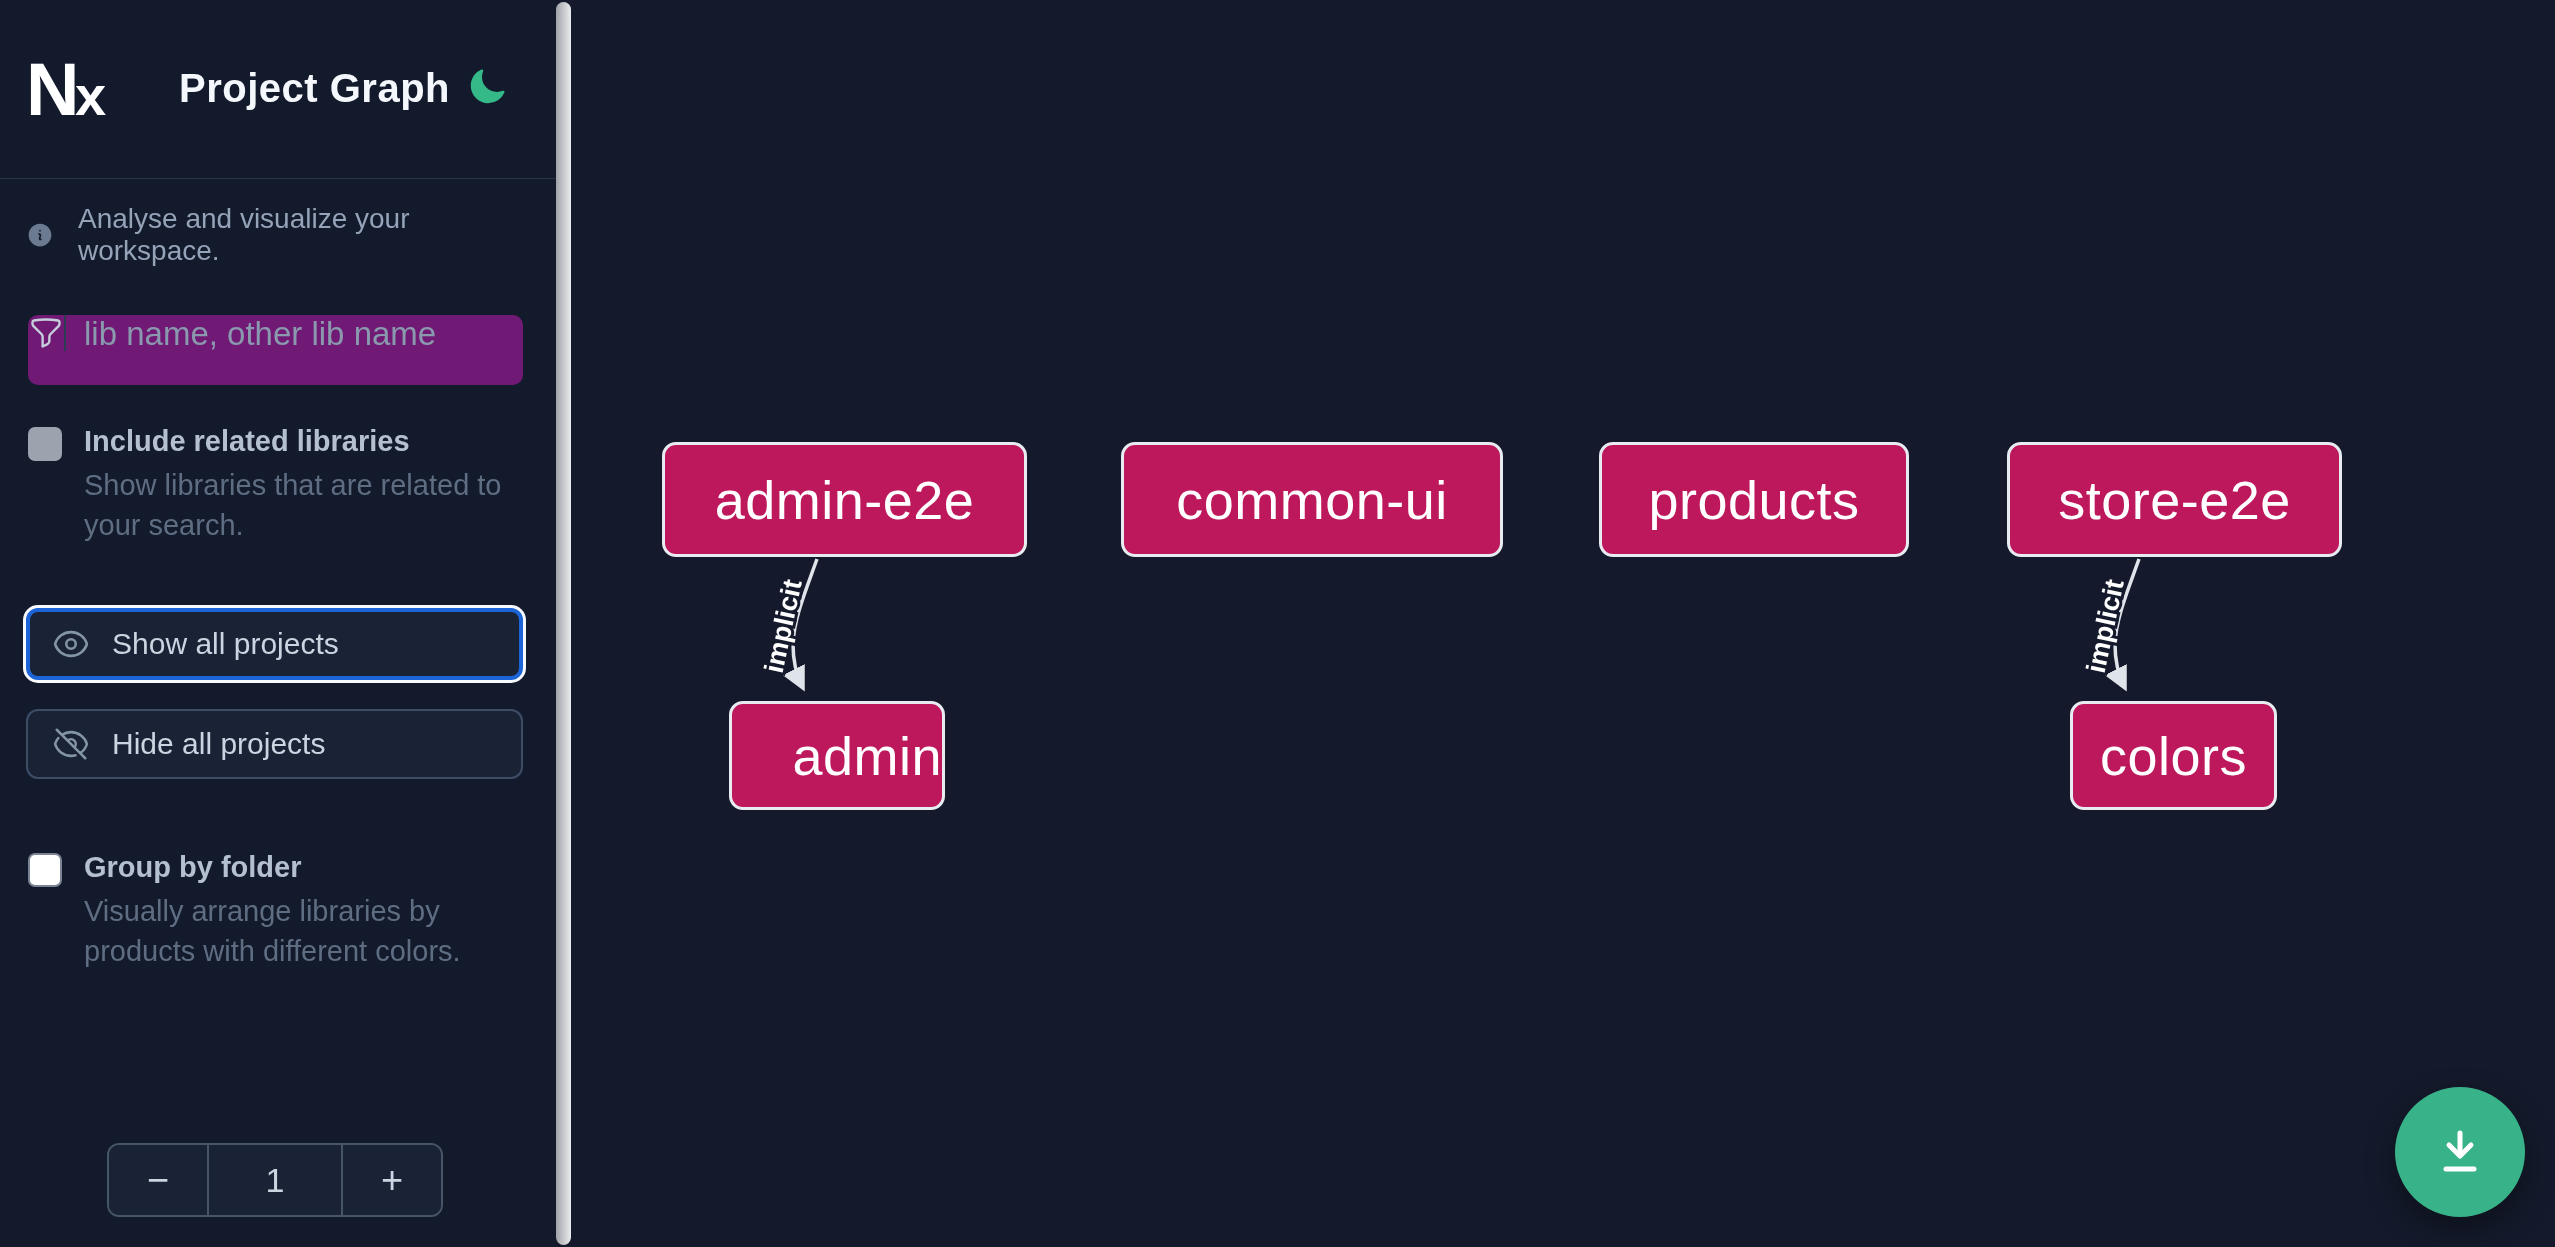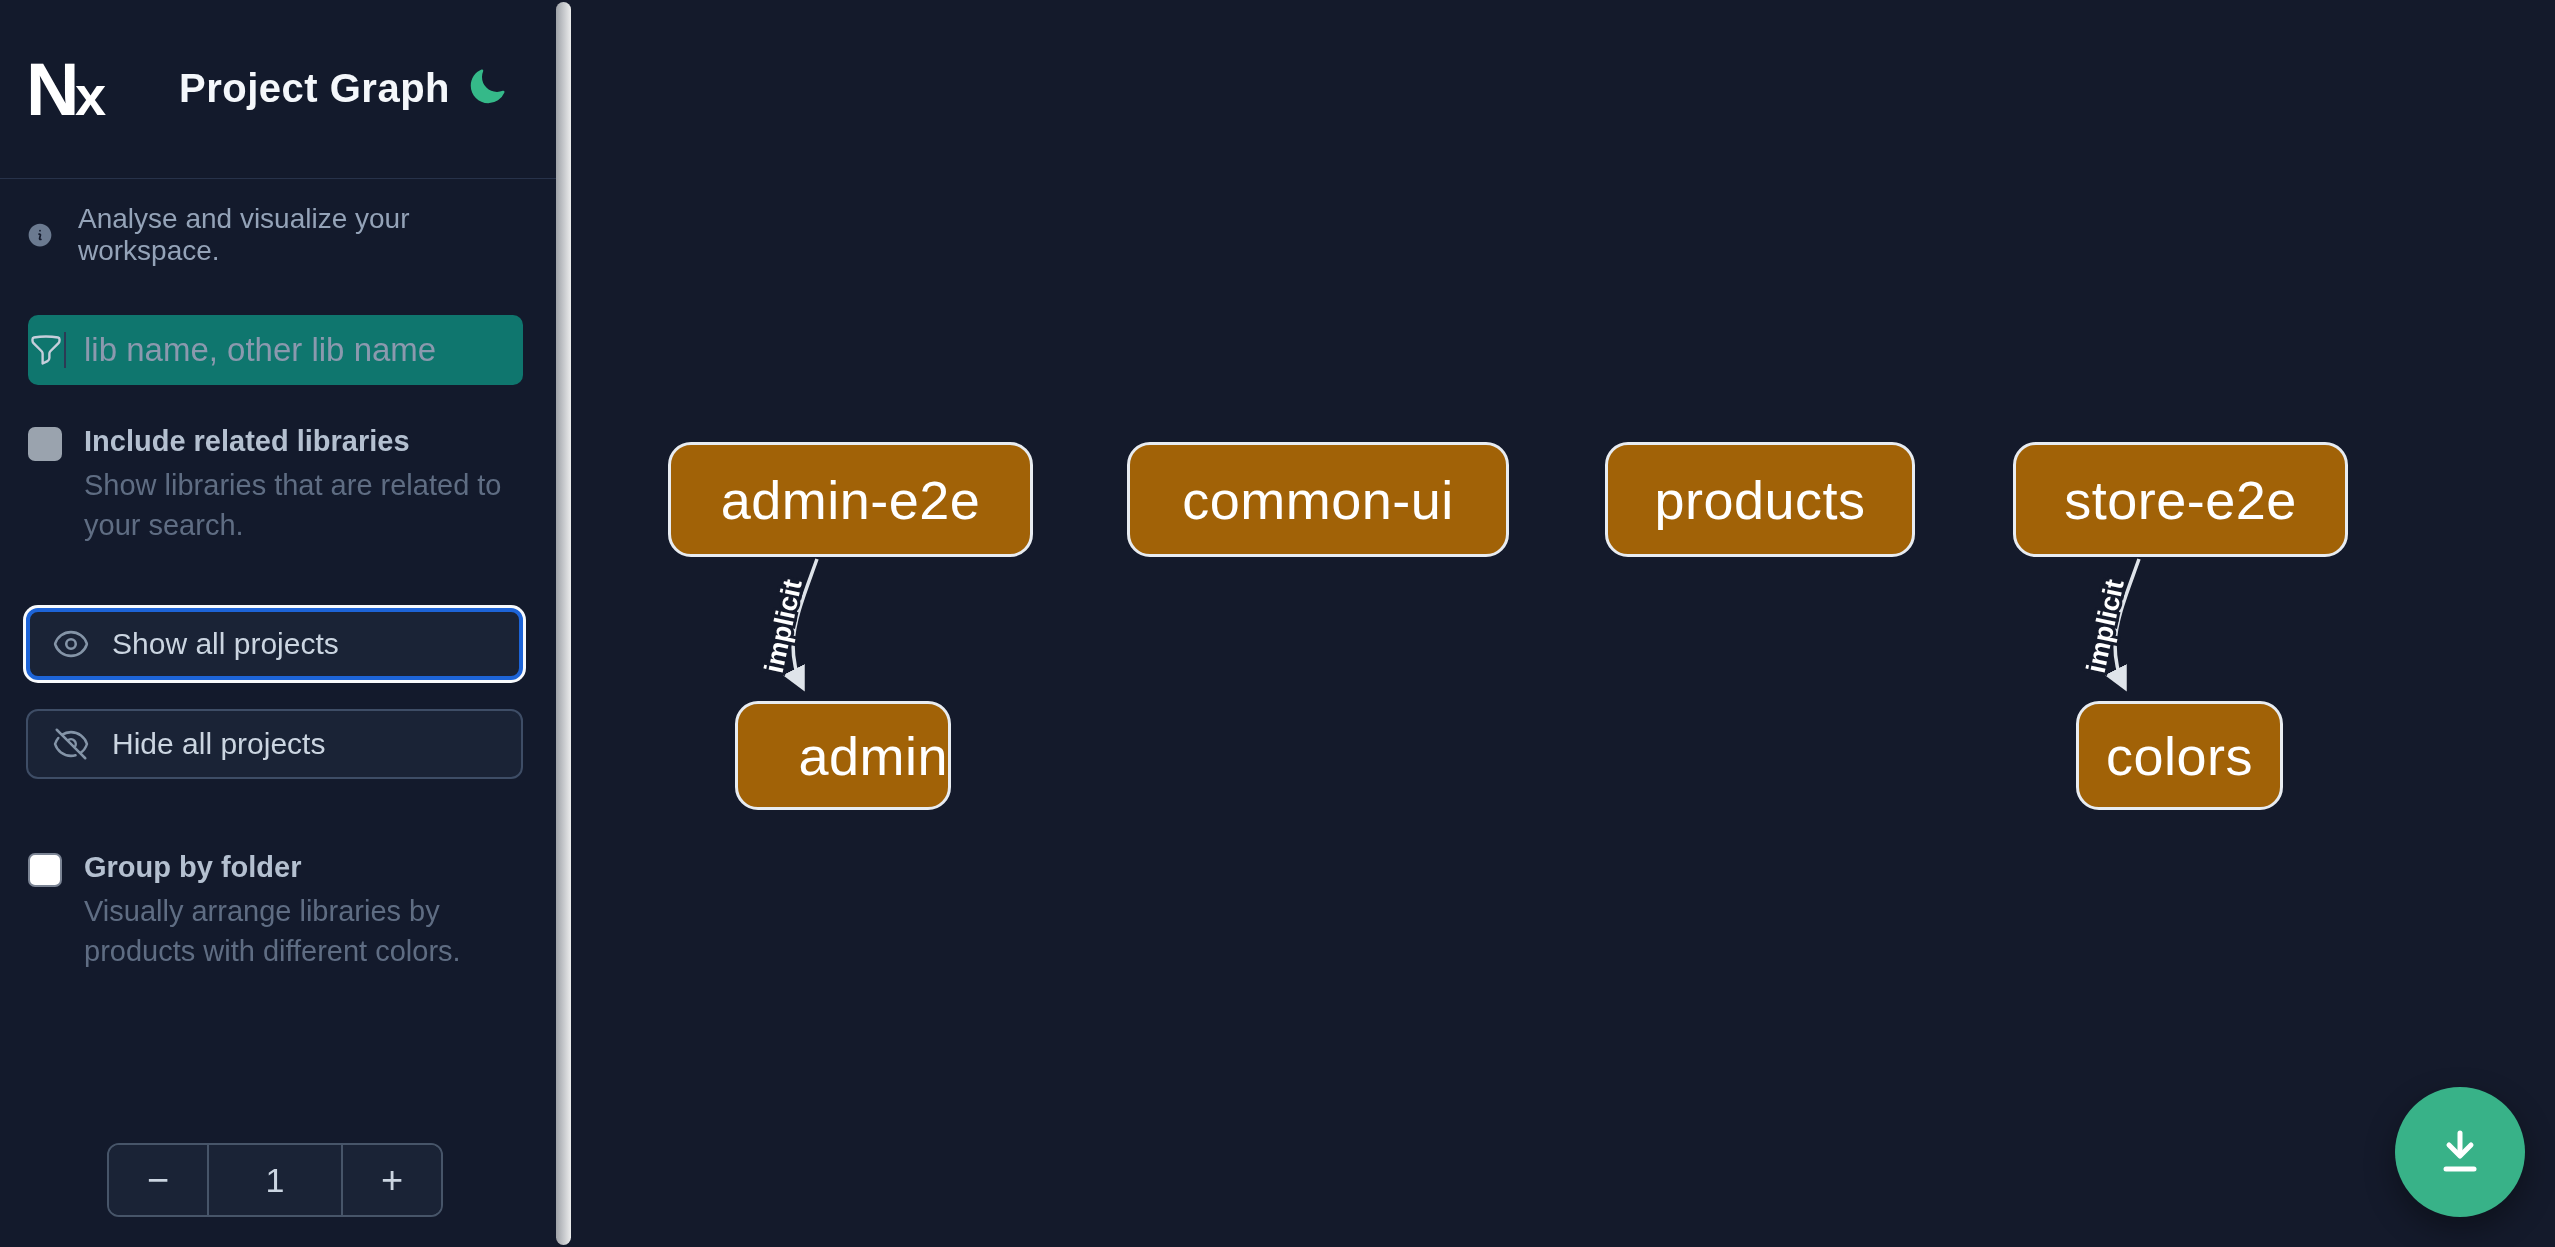--- a/index.html
+++ b/index.html
@@ -11,22 +11,22 @@
   .sidebar-header{position:absolute;left:0;top:0;width:556px;height:178px;}
   .header-divider{position:absolute;left:0;top:178px;width:556px;height:1px;background:#27324a;}
   .nx-logo{position:absolute;left:26px;top:58px;}
   .app-title{position:absolute;left:179px;top:66px;font-size:40px;font-weight:600;color:#f4f7fb;letter-spacing:.5px;}
   .theme-btn{position:absolute;left:463px;top:64px;width:48px;height:48px;background:none;border:none;padding:0;cursor:pointer;}
 
   .tagline-row{position:absolute;left:26px;top:203px;display:flex;align-items:center;}
   .info-icon{width:28px;height:28px;flex:0 0 auto;}
   .tagline{margin-left:24px;font-size:28px;color:#94a3b8;}
 
-  .filter-box{position:absolute;left:28px;top:315px;width:495px;height:70px;background:#0f766e;
-              border-radius:10px;display:flex;align-items:center;overflow:hidden;}
+  .filter-box{position:absolute;left:28px;top:315px;width:495px;height:70px;background:#701a75;
+              border-radius:10px;display:flex;align-items:flex-start;overflow:hidden;}
   .filter-icon-cell{width:66px;display:flex;align-items:center;justify-content:center;border-right:2px solid #2c3a54;}
   .filter-input{flex:1;background:transparent;border:none;outline:none;color:#cbd5e1;
                 font-size:33px;padding:0 18px;font-family:"Liberation Sans",sans-serif;}
   .filter-input::placeholder{color:#8b99ae;opacity:1;}
 
   .opt-group{position:absolute;left:28px;width:500px;}
   .checkbox{position:absolute;left:0;top:2px;width:34px;height:34px;border-radius:7px;}
   .checkbox.gray{background:#9aa3ae;}
   .checkbox.white{background:#ffffff;border:2px solid #7b8494;width:30px;height:30px;}
   .checkbox.green{background:#3cba8c;display:flex;align-items:center;justify-content:center;}
@@ -47,23 +47,23 @@
   .stepper .step-btn.plus{border-left:2px solid #475569;}
   .stepper .step-value{flex:1;background:#1a2336;color:#cbd5e1;font-size:34px;display:flex;
            align-items:center;justify-content:center;}
 
   .sidebar-scrollbar{position:absolute;left:556px;top:2px;width:15px;height:1243px;border-radius:8px;
            background:linear-gradient(90deg,#9ea2a8 0%,#c9cbce 55%,#eceded 100%);cursor:pointer;}
 
   
   .canvas{position:absolute;left:571px;top:0;width:1984px;height:1247px;background:#141a2b;}
   .edges-svg{position:absolute;left:0;top:0;width:2555px;height:1247px;pointer-events:none;}
-  .graph-node{position:absolute;box-sizing:border-box;background:#a16207;border:3px solid #e8ecf1;
-              border-radius:23px;display:flex;align-items:center;justify-content:center;
-              color:#ffffff;font-size:54px;letter-spacing:.5px;cursor:pointer;margin-left:6px;}
+  .graph-node{position:absolute;box-sizing:border-box;background:#be185d;border:3px solid #e8ecf1;
+              border-radius:14px;display:flex;align-items:center;justify-content:center;
+              color:#ffffff;font-size:54px;letter-spacing:.5px;cursor:pointer;}
   .edge-label{font-size:27px;font-weight:700;fill:#ffffff;stroke:#141a2b;stroke-width:6px;
               paint-order:stroke;text-anchor:middle;}
 
   .fab{position:absolute;left:2395px;top:1087px;width:130px;height:130px;border-radius:50%;
        background:#38b288;border:none;cursor:pointer;box-shadow:0 12px 30px rgba(0,0,0,.35);
        display:flex;align-items:center;justify-content:center;}
 </style>
 </head>
 <body>
 

